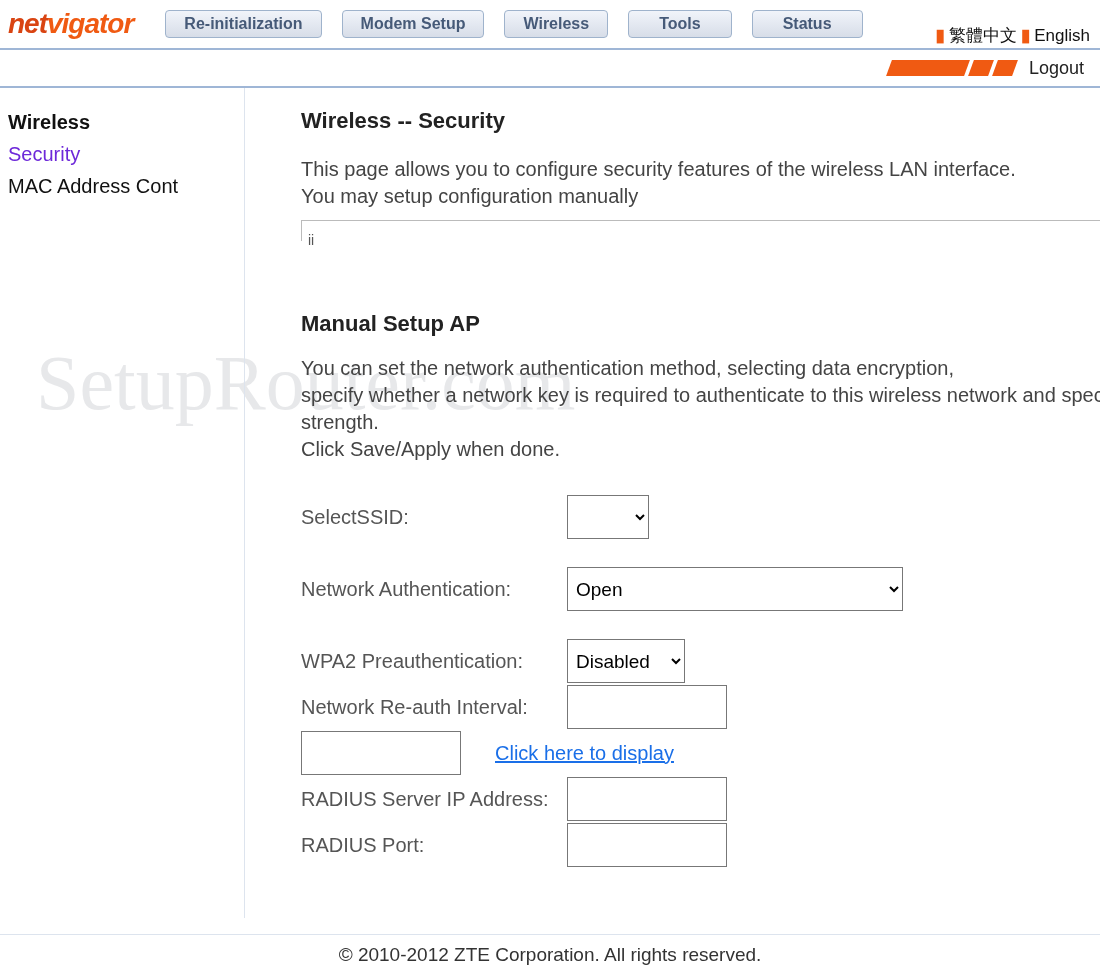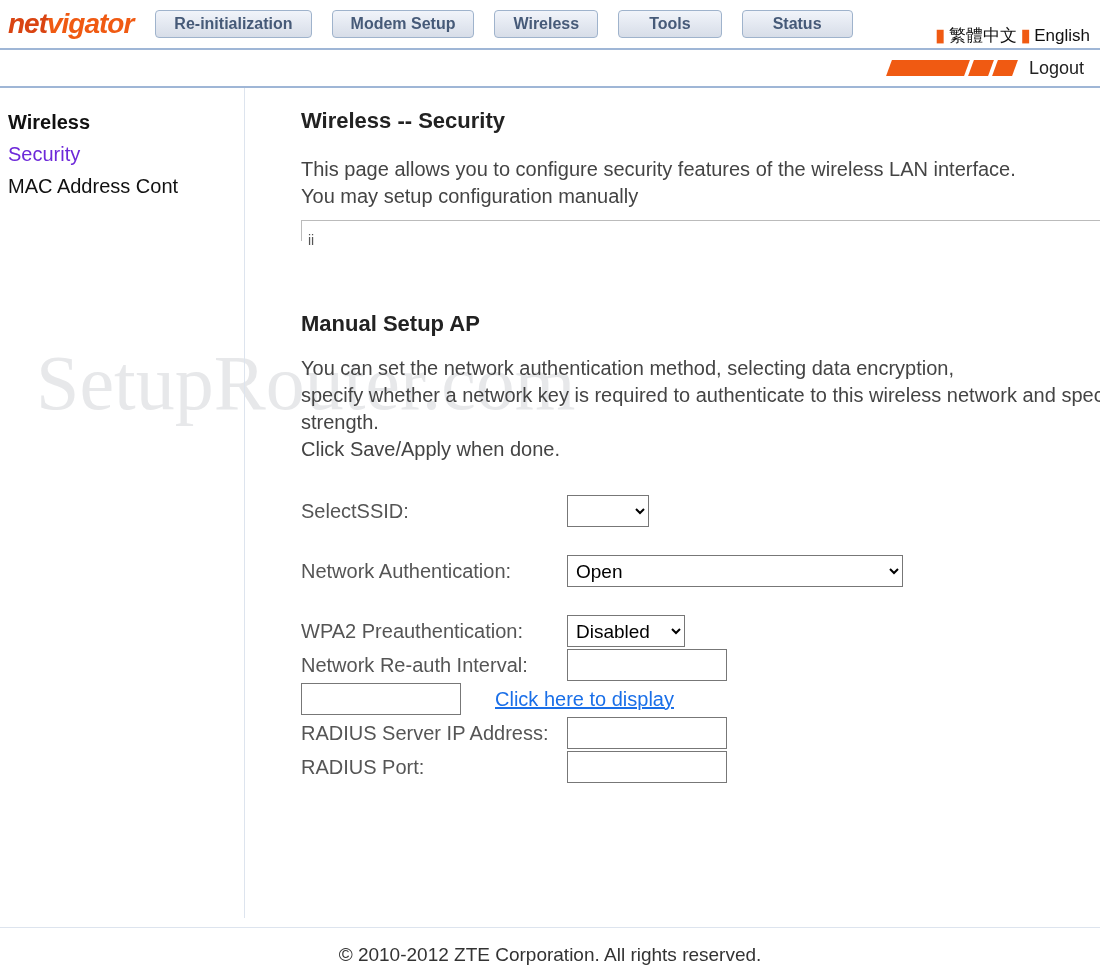--- a/index.html
+++ b/index.html
@@ -23,21 +23,21 @@
     height: 48px;
     border-bottom: 2px solid #9fb6d6;
     display: flex;
     align-items: center;
     padding: 0 8px;
   }
   .logo {
     font-size: 28px;
     font-weight: bold;
     font-style: italic;
-    padding-right: 22px;
+    padding-right: 32px;
     line-height: 1;
     letter-spacing: -1px;
   }
   .logo .n1 { color: #d94412; }
   .logo .n2 { color: #f05a12; }
   .navtabs {
     display: flex;
     gap: 20px;
     align-items: center;
   }
@@ -161,21 +161,21 @@
     margin-top: 10px;
     gap: 6px;
   }
   .formrow.tight { margin-top: 2px; }
   .flabel { width: 260px; color: #555; line-height: 1.25;}
   select.ctl, input.ctl {
     border: 1px solid #777;
     font-size: 19px;
     background: #fff;
     padding: 1px 4px;
-    height: 32px;
+    height: 44px;
     box-sizing: border-box;
   }
   select.ctl { padding-right: 2px;}
   .sel-ssid { width: 82px; }
   .sel-auth { width: 336px; }
   .sel-wpa2 { width: 118px; }
   .inp1 { width: 160px; }
   .link1 { color: #1a6fe8; text-decoration: underline; cursor: pointer; margin-left: 28px; white-space: nowrap;}
   
   .watermark {
@@ -190,21 +190,21 @@
     white-space: nowrap;
   }
   
   .footer {
     position: absolute;
     left: 0; right: 0; bottom: 2px;
     text-align: center;
     color: #333;
     font-size: 19px;
     border-top: 1px solid #dde4ee;
-    padding-top: 16px;
+    padding-top: 9px;
   }
 </style>
 </head>
 <body>
 <div class="wrap">
 
 <div class="watermark">SetupRouter.com</div>
 
 <div class="topbar">
   <div class="logo">

